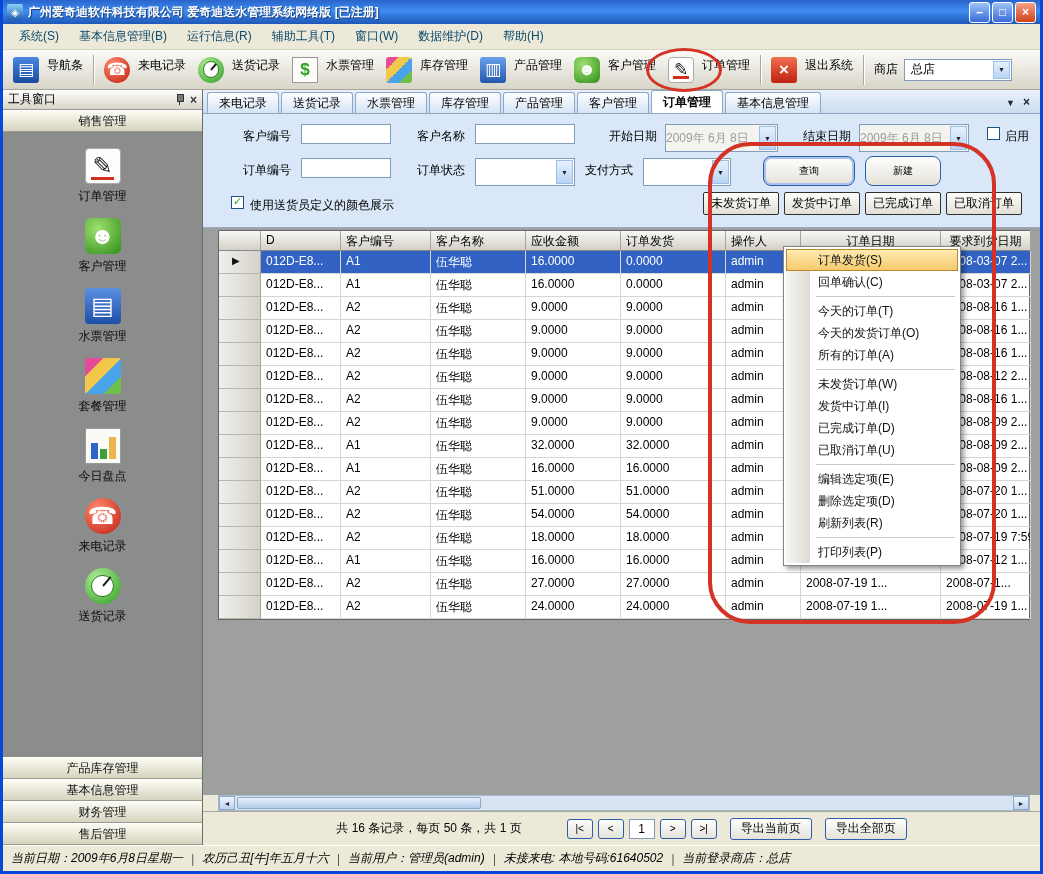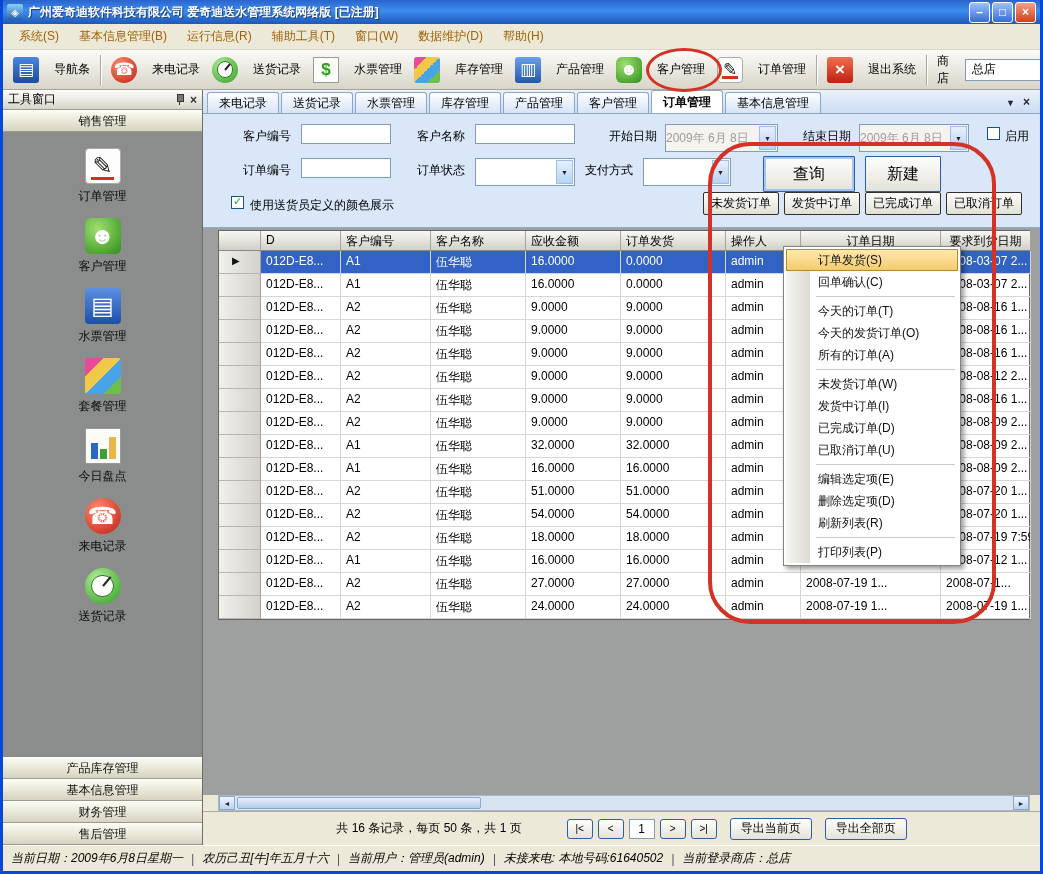--- a/index.html
+++ b/index.html
@@ -16,27 +16,27 @@
   .title-text { flex:1; color:#fff; font-weight:bold; text-shadow:1px 1px 1px #173A78; white-space:nowrap; overflow:hidden; }
   .win-btns { display:flex; gap:2px; }
   .wb { width:21px; height:21px; border:1px solid #fff; border-radius:3px; color:#fff; font-weight:bold;
         display:flex; align-items:center; justify-content:center; font-size:12px; }
   .wb-min { background:linear-gradient(#9CC2F8,#3A6CD8); } .wb-min::before{content:"–";}
   .wb-max { background:linear-gradient(#9CC2F8,#3A6CD8); } .wb-max::before{content:"□";}
   .wb-close { background:linear-gradient(#F5A088,#D04018); } .wb-close::before{content:"×";}
 
   
   .menubar { height:26px; display:flex; align-items:center; padding:0 6px; background:#ECE9D8; border-bottom:1px solid #D8D4C8; }
-  .menu-item { padding:4px 10px; color:#a16207; }
+  .menu-item { padding:4px 10px; color:#0c4a6e; }
 
   
   .toolbar { height:40px; display:flex; align-items:center; padding:0 4px;
              background:linear-gradient(#FBFBF8,#D8D5C8); border-bottom:1px solid #A8A49C; }
   #toolbarBtns { display:flex; align-items:center; }
-  .tb-btn { display:flex; align-items:center; gap:15px; padding:3px 6px; border-radius:3px; }
+  .tb-btn { display:flex; align-items:flex-start; gap:8px; padding:3px 6px; border-radius:3px; }
   .tb-label { white-space:nowrap; }
   .tb-sep { width:1px; height:30px; background:#A8A8A0; box-shadow:1px 0 0 #fff; margin:0 4px; }
   .store-group { display:flex; align-items:center; gap:6px; margin-left:6px; }
   .store-select { width:108px; height:22px; background:#fff; border:1px solid #7F9DB9; position:relative; display:flex; align-items:center; padding-left:6px; }
   .dd { position:absolute; right:1px; top:1px; bottom:1px; width:17px;
         background:linear-gradient(#E6F0FC,#B8D4F4); border:1px solid #9CBEE8;
         display:flex; align-items:center; justify-content:center; }
   .dd::before { content:"▼"; font-size:7px; color:#223; }
 
   
@@ -90,22 +90,22 @@
 
   
   .filter-panel { height:114px; position:relative; background:#D9E7F9; border-bottom:1px solid #98A8C0; }
   .flbl { position:absolute; color:#000; white-space:nowrap; }
   .fin { position:absolute; height:20px; border:1px solid #7F9DB9; background:#fff; padding:0 3px; font-size:12px; font-family:inherit; }
   .fdate, .fcombo { position:absolute; height:28px; border:1px solid #7F9DB9; display:flex; align-items:center; }
   .fdate { background:#F4F3EE; color:#9C9C9C; }
   .fcombo { background:#fff; }
   .chk { position:absolute; width:13px; height:13px; background:#fff; border:1px solid #1C5180; }
   .chk.checked::before { content:"✓"; color:#21A121; font-size:11px; font-weight:bold; position:relative; top:-3px; left:1px; }
-  .btn { position:absolute; height:36px; border:1px solid #2B5FAC; border-radius:1px;
-         background:linear-gradient(#FEFEFE,#E4E2D8); font-size:16px; font-family:inherit; }
+  .btn { position:absolute; height:30px; border:1px solid #2B5FAC; border-radius:8px;
+         background:linear-gradient(#FEFEFE,#E4E2D8); font-size:10px; font-family:inherit; }
   .btn.primary { box-shadow:inset 0 0 0 2px #A8C4EE; }
   .status-btns { position:absolute; left:500px; top:78px; display:flex; gap:5px; }
   .st-btn { height:23px; padding:0 7px; border:1px solid #303030; border-radius:2px;
             background:linear-gradient(#FDFDFB,#E2E0D6); font-size:12px; font-family:inherit; white-space:nowrap; }
 
   
   .table-region { flex:1; background:#9EA0A0; position:relative; overflow:hidden; }
   .table { position:absolute; left:15px; top:2px; width:812px; background:#fff; border:1px solid #666; }
   .trow { display:flex; height:23px; }
   .thead { height:20px; }

